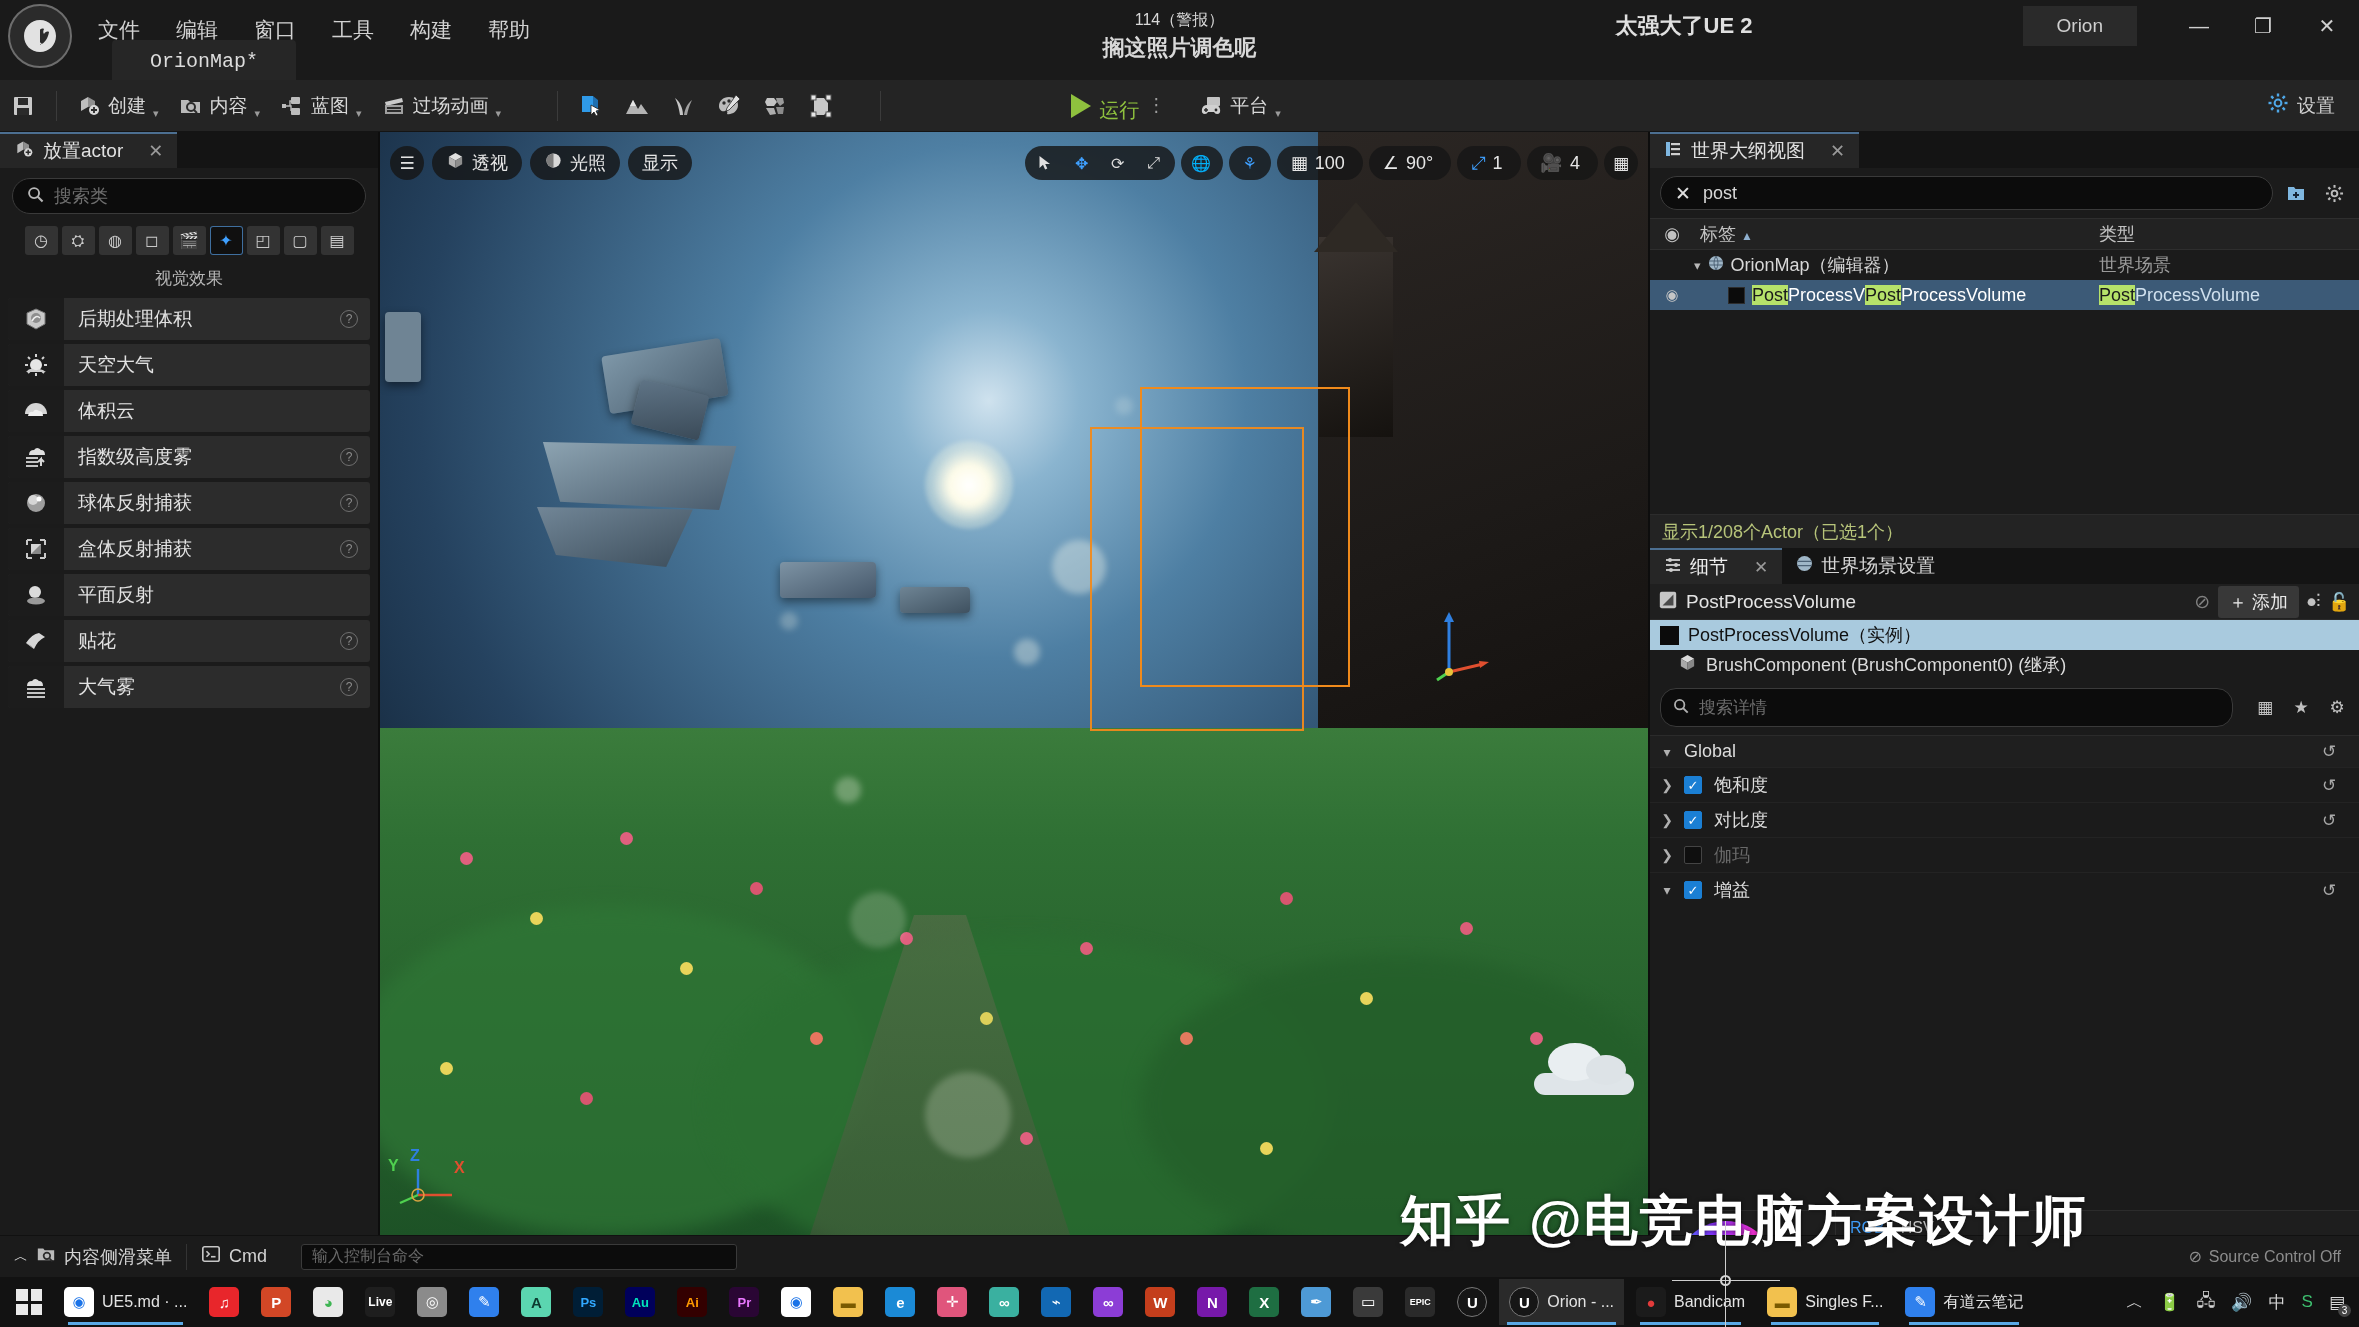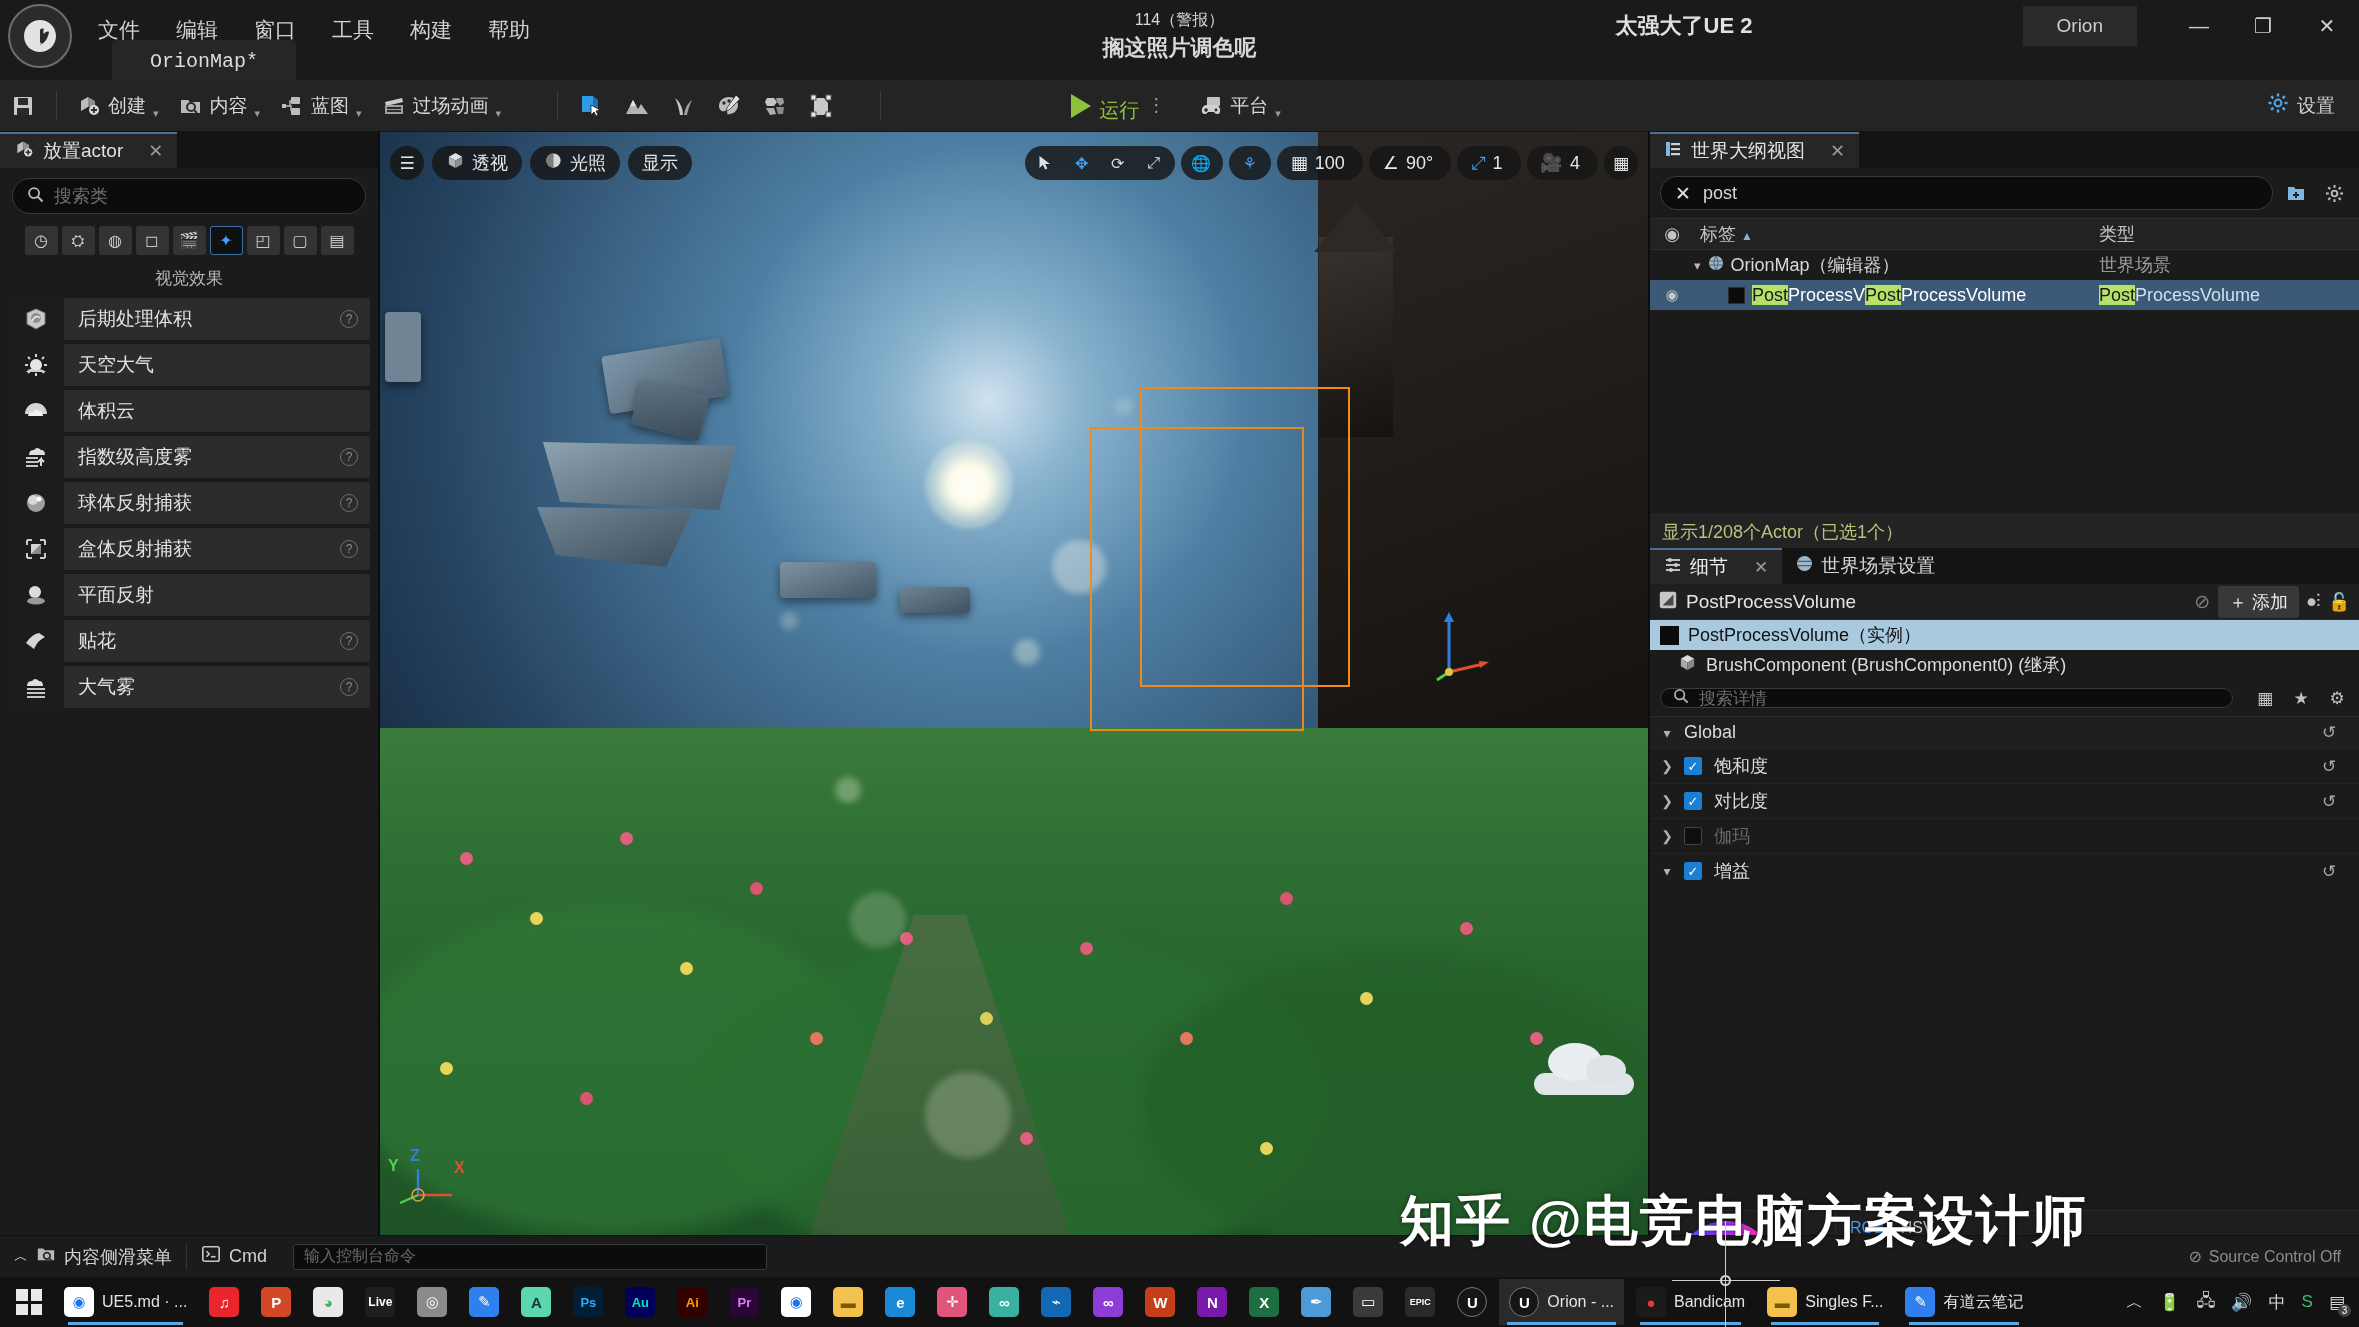--- a/index.html
+++ b/index.html
@@ -245,21 +245,21 @@
   }
   .det-title { font-size: 19px; color: #e4e4e4; flex: 1; }
   .add-btn {
     display: flex; align-items: center; gap: 5px; background: #383838; border-radius: 3px;
     padding: 4px 11px; font-size: 18px; color: #eaeaea;
   }
   .comp-row { display: flex; align-items: center; gap: 9px; height: 30px; padding-left: 10px; font-size: 18px; }
   .comp-row.sel { background: #a9cade; color: #101010; }
   .comp-row.child { padding-left: 28px; color: #dcdcdc; }
   .det-search {
-    margin: 8px 10px; height: 20px; background: #0c0c0c; border: 1px solid #3a3a3a; border-radius: 16px;
+    margin: 8px 10px; height: 39px; background: #0c0c0c; border: 1px solid #3a3a3a; border-radius: 16px;
     display: flex; align-items: center; padding: 0 12px; gap: 10px;
   }
   .det-search .ph { color: #6d6d6d; font-size: 17px; }
   .det-srow { display: flex; align-items: center; gap: 8px; padding-right: 8px; }
   .det-sbtn { width: 28px; height: 28px; display: flex; align-items: center; justify-content: center; color: #c0c0c0; font-size: 17px; }
   .prop-group {
     display: flex; align-items: center; height: 32px; background: #1f1f1f;
     border-top: 1px solid #2b2b2b; font-size: 18px; color: #d6d6d6;
   }
   .prop-row {
@@ -318,22 +318,22 @@
   .ch-knob { position: absolute; top: -1px; width: 3px; height: 9px; background: #fff; }
 
   
   .bottombar {
     position: absolute; top: 1235px; left: 0; width: 2359px; height: 42px;
     background: #1b1b1b; display: flex; align-items: center; border-top: 1px solid #111;
   }
   .bb-btn { display: flex; align-items: center; gap: 8px; font-size: 18px; color: #d3d3d3; padding: 0 14px; height: 100%; }
   .bb-sep { width: 1px; height: 26px; background: #343434; }
   .cmd-input {
-    flex: 0 0 auto; width: 474px; height: 26px; background: #0c0c0c; border: 1px solid #3a3a3a;
-    border-radius: 3px; display: flex; align-items: center; padding: 0 10px; margin-left: 12px;
+    flex: 0 0 auto; width: 436px; height: 26px; background: #0c0c0c; border: 1px solid #3a3a3a;
+    border-radius: 3px; display: flex; align-items: center; padding: 0 10px; margin-left: 20px;
     color: #6a6a6a; font-size: 16px;
   }
   .scc { margin-left: auto; display: flex; align-items: center; gap: 7px; font-size: 16px; color: #8c8c8c; padding-right: 18px; }
 
   
   .taskbar {
     position: absolute; top: 1277px; left: 0; width: 2359px; height: 50px;
     background: #121212; display: flex; align-items: center; gap: 2px; padding-left: 6px;
   }
   .tb-item {

